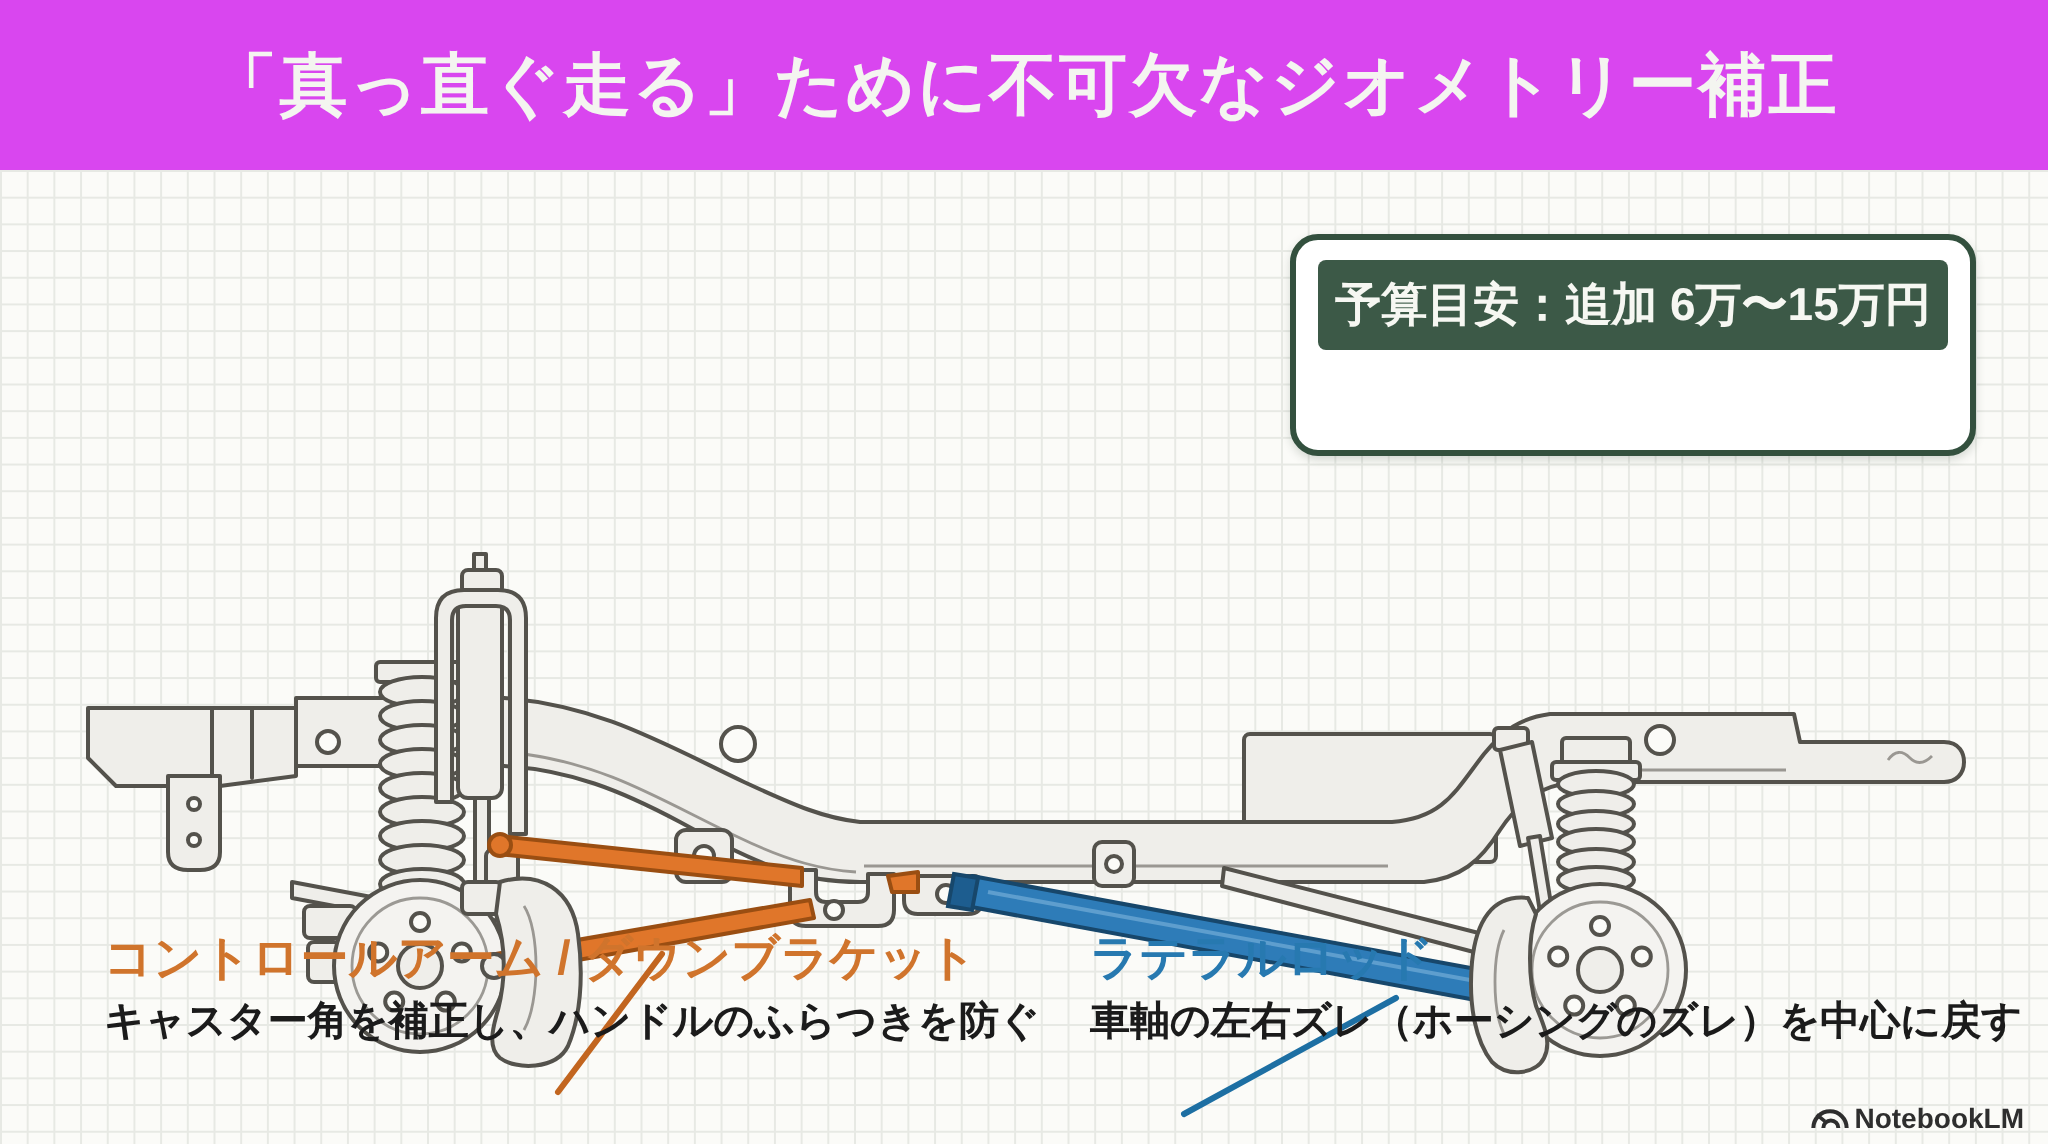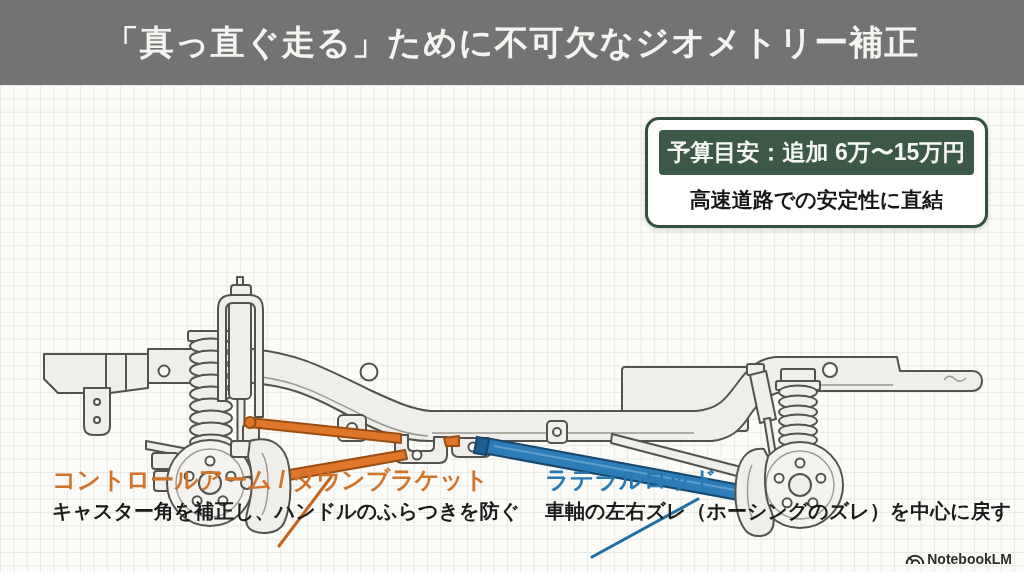--- a/index.html
+++ b/index.html
@@ -1,20 +1,20 @@
 <!DOCTYPE html>
 <html><head>
 <meta charset="utf-8">
 <style>
   html,body{margin:0;padding:0;}
   body{font-family:"Liberation Sans",sans-serif;}
   .stage{position:relative;width:1024px;height:572px;overflow:hidden;background:#fbfbf8;}
 
   
-  .title-bar{position:absolute;left:0;top:0;width:1024px;height:85px;background:#737373;
+  .title-bar{position:absolute;left:0;top:0;width:1024px;height:85px;background:#d946ef;
     display:flex;align-items:center;justify-content:center;}
   .title-bar h1{margin:0;font-size:34px;font-weight:800;color:#f4f5f0;letter-spacing:1px;}
 
   
   .board{position:absolute;left:0;top:85px;width:1024px;height:487px;
     background-color:#fbfbf8;
     background-image:linear-gradient(#e7e9e4 1px,transparent 1px),
                      linear-gradient(90deg,#e7e9e4 1px,transparent 1px);
     background-size:13.35px 13.35px;}
 
@@ -55,21 +55,20 @@
 <div class="stage">
 
   <header class="title-bar">
     <h1>「真っ直ぐ走る」ために不可欠なジオメトリー補正</h1>
   </header>
 
   <div class="board">
 
     <div class="budget-box">
       <div class="budget-heading">予算目安：追加 6万〜15万円</div>
-      <div class="budget-sub">高速道路での安定性に直結</div>
     </div>
 
     <svg class="chassis" viewBox="0 0 1024 572">
 
       <g>
         <rect class="ln fill-body" x="622" y="282" width="126" height="64" rx="3"></rect>
         <rect class="ln fill-body" x="752" y="286" width="17" height="34" rx="2"></rect>
       </g>
 
       <g>

